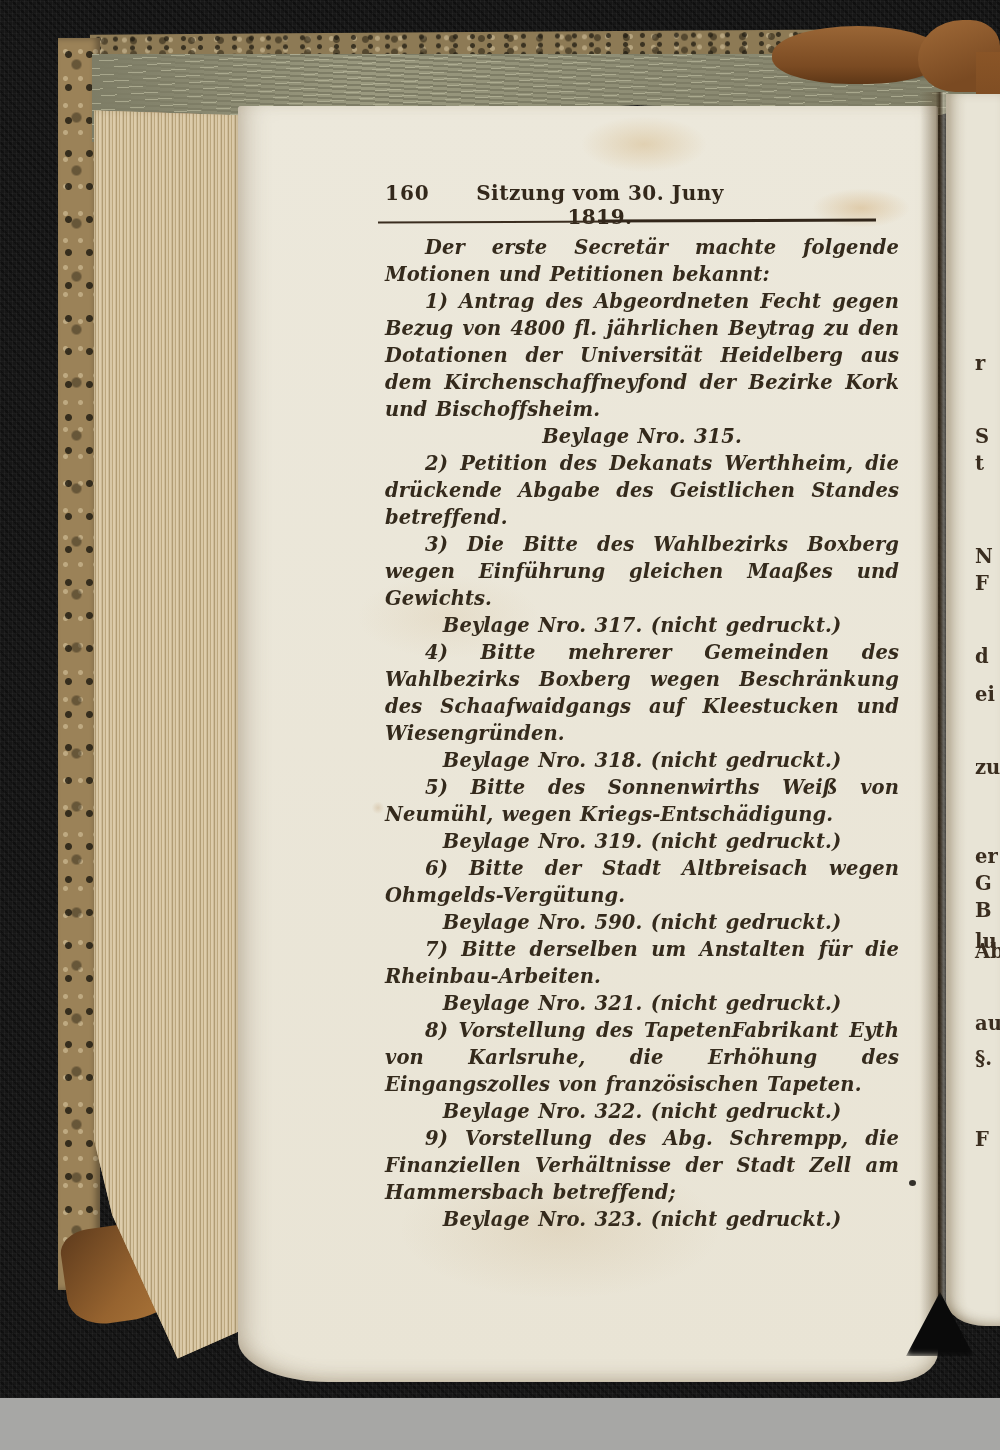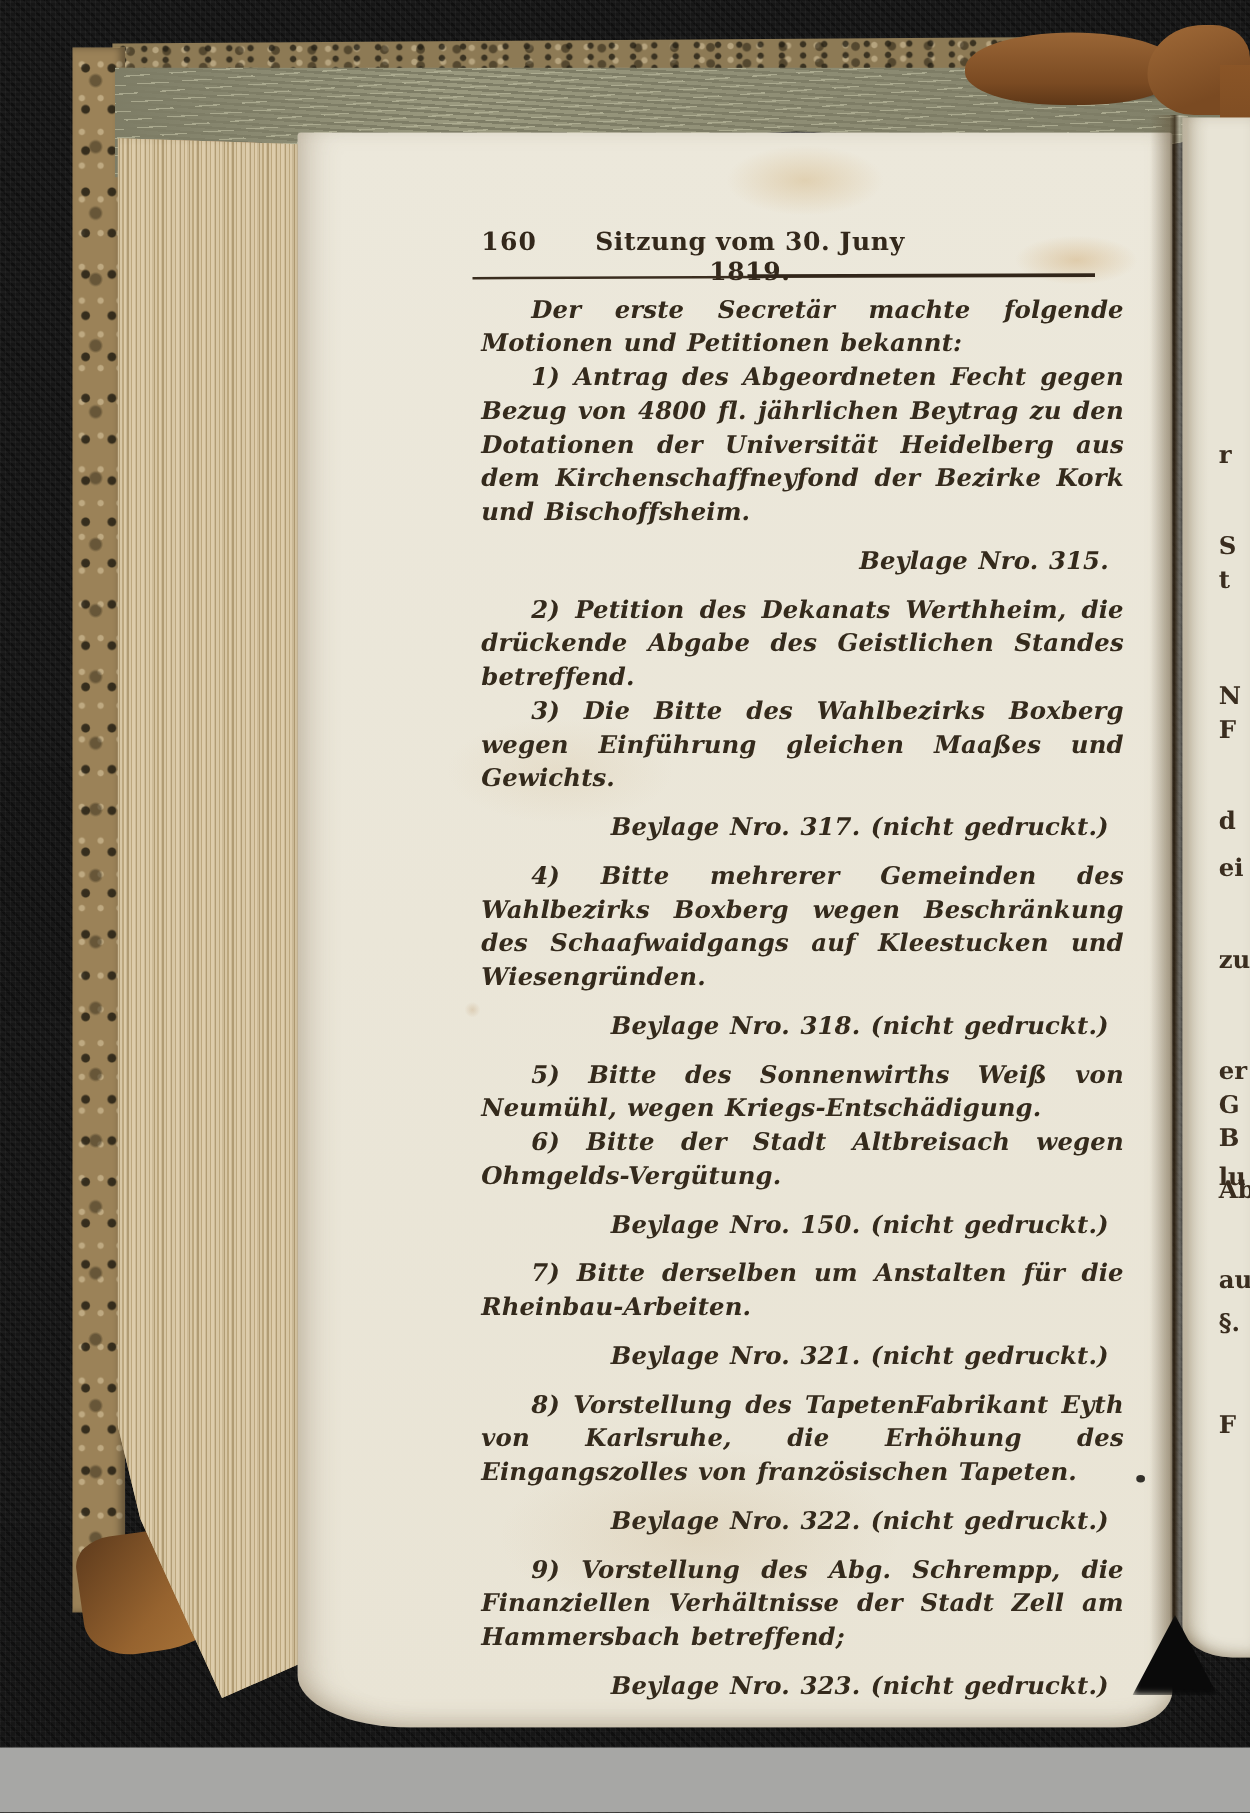--- a/index.html
+++ b/index.html
@@ -74,21 +74,21 @@
                inset 0 -14px 18px -10px rgba(120,100,70,.30);}
   .page-number{left:385px;top:181px;font-size:20px;font-weight:700;color:#33281b;letter-spacing:1px;}
   .header-title{left:448px;top:181px;width:304px;text-align:center;font-size:20px;
     font-weight:700;color:#33281b;letter-spacing:.5px;}
   .rule{background:#3a2d1f;height:2px;}
   .rule-left{left:378px;top:221px;width:238px;transform:rotate(-.25deg);}
   .rule-right{left:598px;top:219px;width:278px;height:3px;background:#32261a;transform:rotate(-.2deg);}
   .text-column{left:385px;top:234px;width:514px;font-size:19.5px;line-height:27px;
     color:#342a1c;font-weight:700;text-align:justify;word-spacing:1.5px;letter-spacing:.1px;font-style:italic;}
   .para{margin:0;text-indent:40px;}
-  .beylage{margin:12px;text-align:right;text-indent:0;}
+  .beylage{margin:0;text-align:center;text-indent:0;}
   .ink-dot{width:7px;height:6px;border-radius:50%;background:#33302a;}
 
   
   .gutter{left:920px;top:92px;width:30px;height:1240px;
     background:linear-gradient(90deg, rgba(0,0,0,0) 0%, rgba(92,74,48,.38) 52%,
       rgba(56,42,24,.78) 66%, rgba(229,223,207,.4) 78%, rgba(0,0,0,0) 100%);}
   .page-right{left:946px;top:94px;width:54px;height:1232px;
     background:linear-gradient(90deg,#ddd7c6,#e8e4d6 40%);
     border-radius:0 0 0 40px / 0 0 0 26px;
     box-shadow:inset 10px 0 14px -6px rgba(90,70,40,.45), inset 0 -10px 12px -8px rgba(110,90,60,.4);}
@@ -124,22 +124,23 @@
   <div class="abs text-column">
       <div class="para">Der erste Secretär machte folgende Motionen und Petitionen bekannt:</div>
       <div class="para">1) Antrag des Abgeordneten Fecht gegen Bezug von 4800 fl. jährlichen Beytrag zu den Dotationen der Universität Heidelberg aus dem Kirchenschaffneyfond der Bezirke Kork und Bischoffsheim.</div>
       <div class="beylage">Beylage Nro. 315.</div>
       <div class="para">2) Petition des Dekanats Werthheim, die drückende Abgabe des Geistlichen Standes betreffend.</div>
       <div class="para">3) Die Bitte des Wahlbezirks Boxberg wegen Einführung gleichen Maaßes und Gewichts.</div>
       <div class="beylage">Beylage Nro. 317. (nicht gedruckt.)</div>
       <div class="para">4) Bitte mehrerer Gemeinden des Wahlbezirks Boxberg wegen Beschränkung des Schaafwaidgangs auf Kleestucken und Wiesengründen.</div>
       <div class="beylage">Beylage Nro. 318. (nicht gedruckt.)</div>
       <div class="para">5) Bitte des Sonnenwirths Weiß von Neumühl, wegen Kriegs-Entschädigung.</div>
+      <div class="beylage">Beylage Nro. 319. (nicht gedruckt.)</div>
       <div class="para">6) Bitte der Stadt Altbreisach wegen Ohmgelds-Vergütung.</div>
-      <div class="beylage">Beylage Nro. 150. (nicht gedruckt.)</div>
+      <div class="beylage">Beylage Nro. 590. (nicht gedruckt.)</div>
       <div class="para">7) Bitte derselben um Anstalten für die Rheinbau-Arbeiten.</div>
       <div class="beylage">Beylage Nro. 321. (nicht gedruckt.)</div>
       <div class="para">8) Vorstellung des TapetenFabrikant Eyth von Karlsruhe, die Erhöhung des Eingangszolles von französischen Tapeten.</div>
       <div class="beylage">Beylage Nro. 322. (nicht gedruckt.)</div>
       <div class="para">9) Vorstellung des Abg. Schrempp, die Finanziellen Verhältnisse der Stadt Zell am Hammersbach betreffend;</div>
       <div class="beylage">Beylage Nro. 323. (nicht gedruckt.)</div>
     </div>
   <div class="abs ink-dot" style="left:909px;top:1180px;"></div>
   <div class="abs ink-dot" style="left:951px;top:1181px;width:4px;height:4px;"></div>
 

